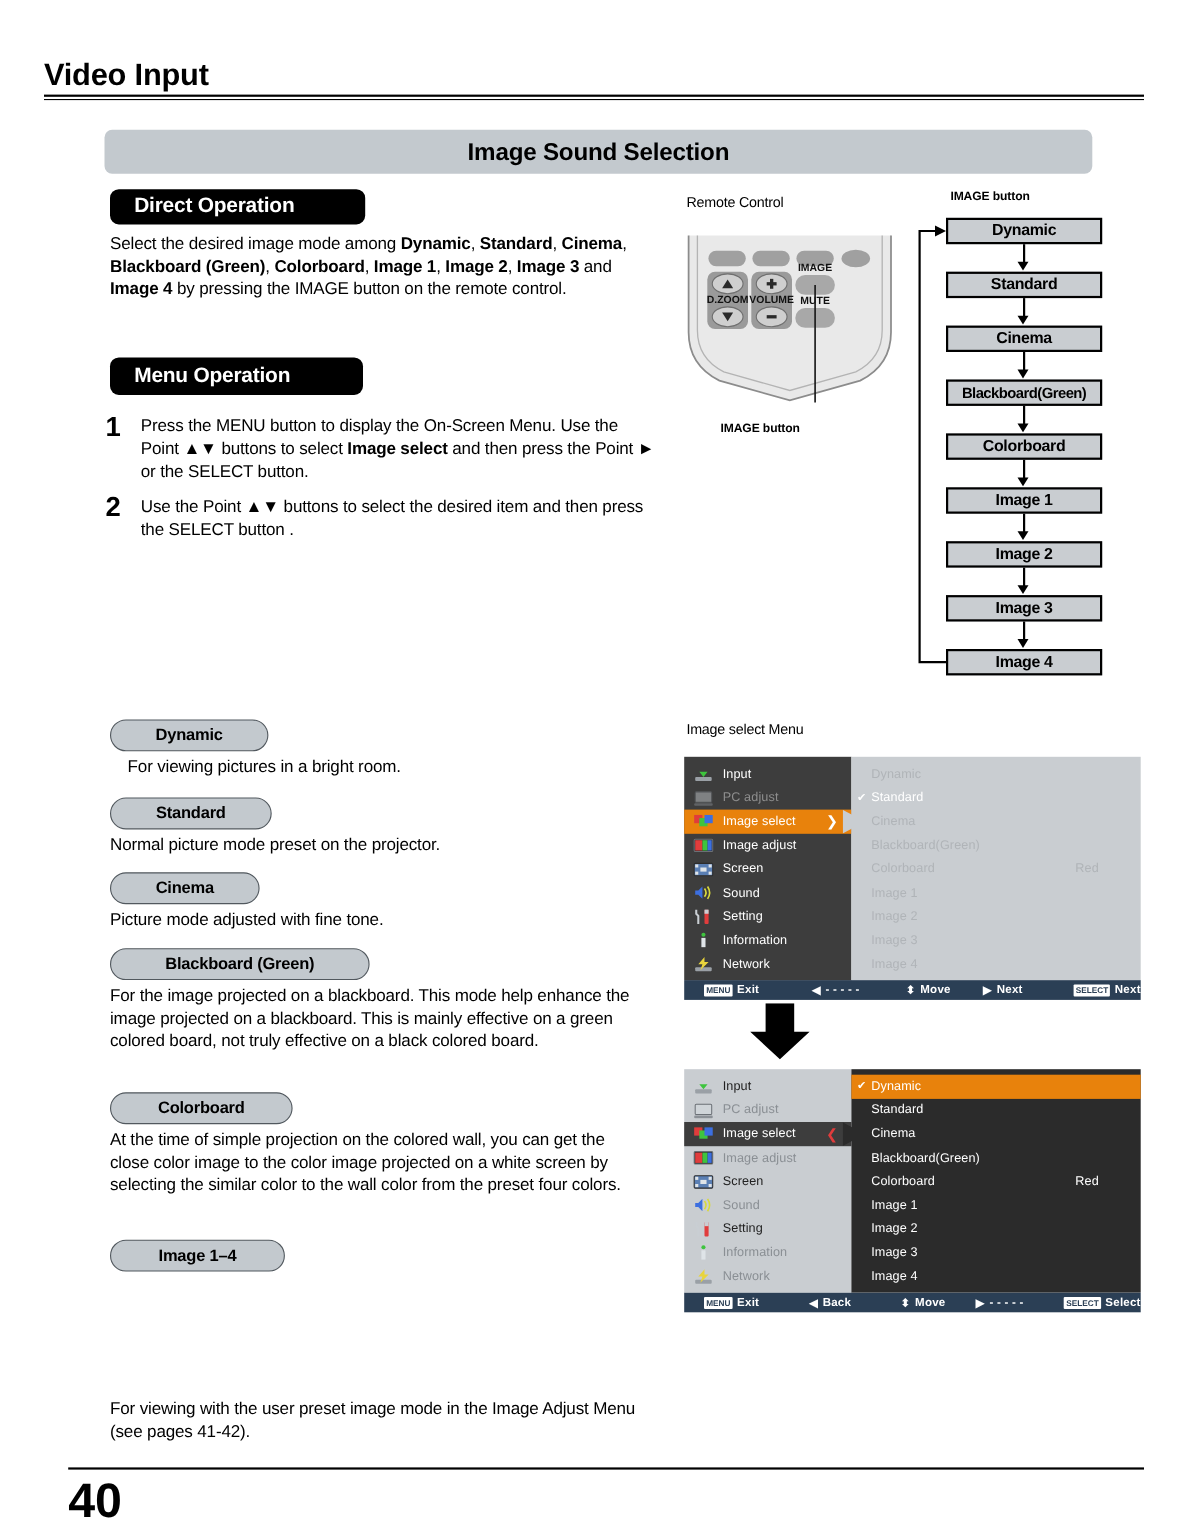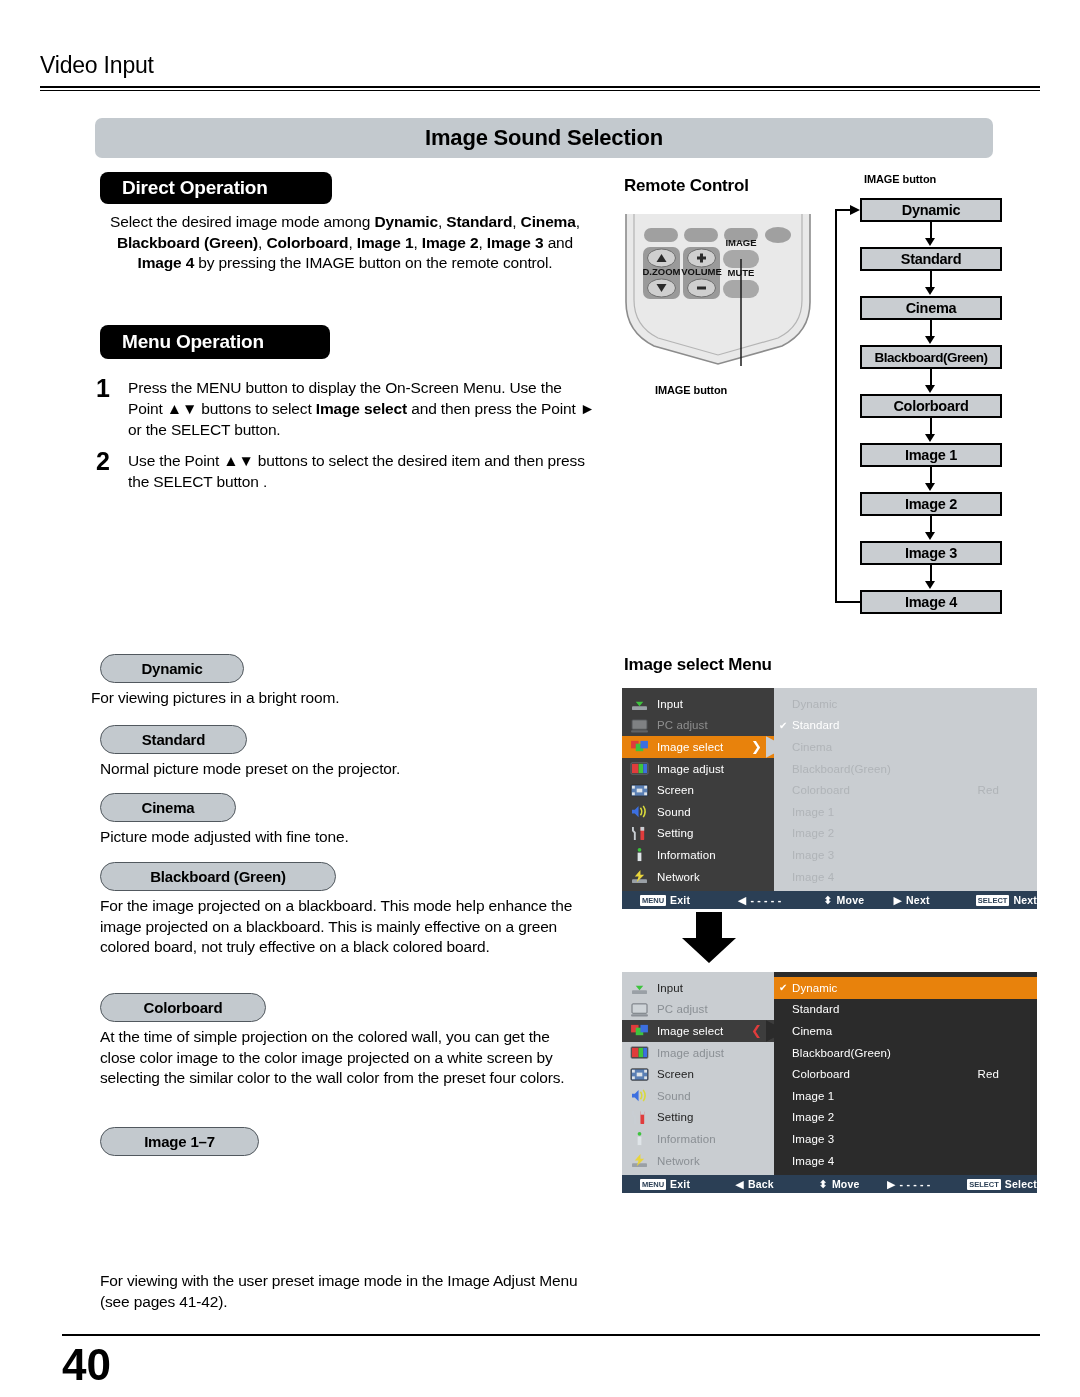--- a/index.html
+++ b/index.html
@@ -4,21 +4,21 @@
 <style>
   html,body{margin:0;padding:0;}
   body{
     width:1080px;height:1397px;position:relative;background:#fff;
     font-family:"Liberation Sans","DejaVu Sans",sans-serif;
     color:#000;overflow:hidden;
   }
 
   
   #page-header{position:absolute;left:40px;top:52px;width:1000px;}
-  #page-header .ttl{font-size:23px;font-weight:normal;letter-spacing:-0.2px;}
+  #page-header .ttl{font-size:28px;font-weight:bold;letter-spacing:-0.2px;}
   #page-header .rule1{position:absolute;left:0;top:34px;width:1000px;height:2px;background:#000;}
   #page-header .rule2{position:absolute;left:0;top:38px;width:1000px;height:1px;background:#000;}
 
   .title-band{
     position:absolute;left:95px;top:118px;width:898px;height:40px;
     background:#c3c9ce;border-radius:7px;
     display:flex;align-items:center;justify-content:center;
   }
   .title-band span{font-size:22px;font-weight:bold;letter-spacing:-0.2px;}
 
@@ -26,21 +26,21 @@
   .blackpill{
     position:absolute;background:#000;color:#fff;border-radius:8px;
     display:flex;align-items:center;padding-left:22px;
     font-size:19px;font-weight:bold;letter-spacing:-0.2px;
   }
   #pill-direct{left:100px;top:172px;width:210px;height:32px;}
   #pill-menu{left:100px;top:325px;width:208px;height:34px;}
 
   
   .body-text{
-    position:absolute;font-size:15.5px;line-height:20.5px;letter-spacing:-0.15px;text-align:center;
+    position:absolute;font-size:15.5px;line-height:20.5px;letter-spacing:-0.15px;
   }
   #direct-para{left:100px;top:212px;width:490px;}
   #direct-para b{font-weight:bold;}
 
   .step{position:absolute;display:flex;}
   .step .num{font-size:25px;font-weight:bold;width:32px;flex:none;line-height:22px;}
   .step .txt{font-size:15.5px;line-height:21px;letter-spacing:-0.15px;}
   #step1{left:96px;top:377px;width:500px;}
   #step2{left:96px;top:450px;width:500px;}
   .step .txt b{font-weight:bold;}
@@ -48,21 +48,21 @@
   
   .modelabel{
     position:absolute;background:#c3c9ce;border:1.3px solid #51585e;
     border-radius:16px;height:27px;
     display:flex;align-items:center;justify-content:center;
     font-size:15px;font-weight:bold;letter-spacing:-0.2px;
   }
   .desc{position:absolute;font-size:15.5px;line-height:20.5px;letter-spacing:-0.15px;width:480px;}
 
   
-  .rhead{position:absolute;font-size:17px;font-weight:bold;letter-spacing:-0.2px;}
+  .rhead{position:absolute;font-size:13px;font-weight:normal;letter-spacing:-0.2px;}
   .smalllabel{position:absolute;font-size:11px;font-weight:bold;letter-spacing:-0.1px;}
 
   
   #remote{position:absolute;left:622px;top:214px;width:196px;height:152px;}
 
   
   #flow{position:absolute;left:830px;top:198px;width:175px;height:420px;}
   .fbox{
     position:absolute;left:30px;width:142px;height:24px;background:#c9cdd1;
     border:2px solid #000;box-sizing:border-box;
@@ -156,30 +156,30 @@
   <div class="num">1</div>
   <div class="txt"><span>Press the MENU button to display the On-Screen Menu. Use the Point ▲▼ buttons to select </span><b>Image  select</b><span> and then press the Point ► or the SELECT button.</span></div>
 </div>
 <div class="step" id="step2">
   <div class="num">2</div>
   <div class="txt"><span>Use the Point ▲▼ buttons to select  the desired item and then press the SELECT button .</span></div>
 </div>
 
 <div id="mode-list">
     <div class="modelabel" style="left: 100px; top: 654px; width: 142px;">Dynamic</div>
-    <div class="desc" style="left: 91px; top: 688px;">For viewing pictures in a bright room.</div>
+    <div class="desc" style="left: 116px; top: 688px;">For viewing pictures in a bright room.</div>
     <div class="modelabel" style="left: 100px; top: 725px; width: 145px;">Standard</div>
     <div class="desc" style="left: 100px; top: 759px;">Normal picture mode preset on the projector.</div>
     <div class="modelabel" style="left: 100px; top: 793px; width: 134px;">Cinema</div>
     <div class="desc" style="left: 100px; top: 827px;">Picture mode adjusted with fine tone.</div>
     <div class="modelabel" style="left: 100px; top: 862px; width: 234px;">Blackboard (Green)</div>
     <div class="desc" style="left: 100px; top: 896px;">For the image projected on a blackboard. This mode help enhance the image projected on a blackboard. This is mainly effective on a green colored board, not truly effective on a black colored board.</div>
     <div class="modelabel" style="left: 100px; top: 993px; width: 164px;">Colorboard</div>
     <div class="desc" style="left: 100px; top: 1027px;">At the time of simple projection on the colored wall, you can get the close color image to the color image projected on a white screen by selecting the similar color to the wall color from the preset four colors.</div>
-    <div class="modelabel" style="left: 100px; top: 1127px; width: 157px;">Image 1–7</div>
+    <div class="modelabel" style="left: 100px; top: 1127px; width: 157px;">Image 1–4</div>
     <div class="desc" style="left: 100px; top: 1230px; margin-top: 41px;">For viewing with the user preset image mode in the Image Adjust Menu (see pages 41-42).</div>
   </div>
 
 <div class="rhead" style="left:624px;top:176px;">Remote Control</div>
 <div class="smalllabel" style="left:864px;top:173px;">IMAGE button</div>
 <div class="smalllabel" style="left:655px;top:384px;">IMAGE button</div>
 
 <svg id="remote" viewBox="0 0 196 152">
 
   <path d="M4 -30 L4 88 Q4 118 32 132 L96 150 L160 132 Q188 118 188 88 L188 -30 Z" fill="#e9e9e9" stroke="#8c8c8c" stroke-width="1.6"></path>

